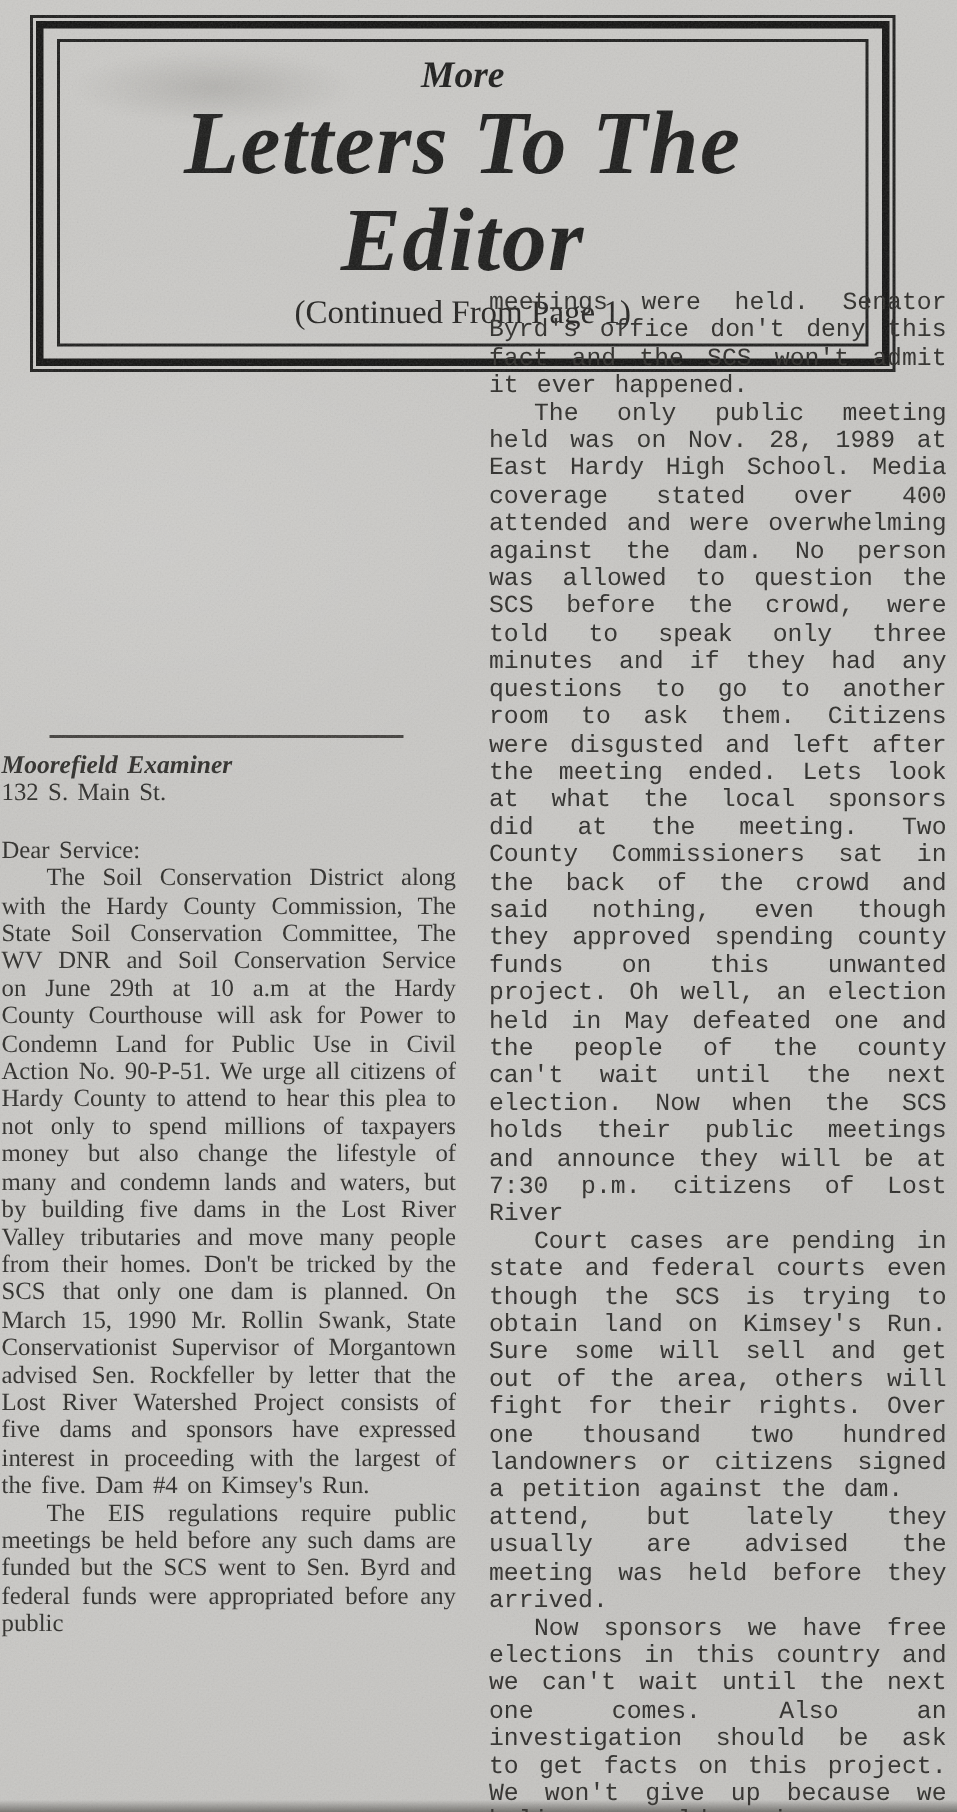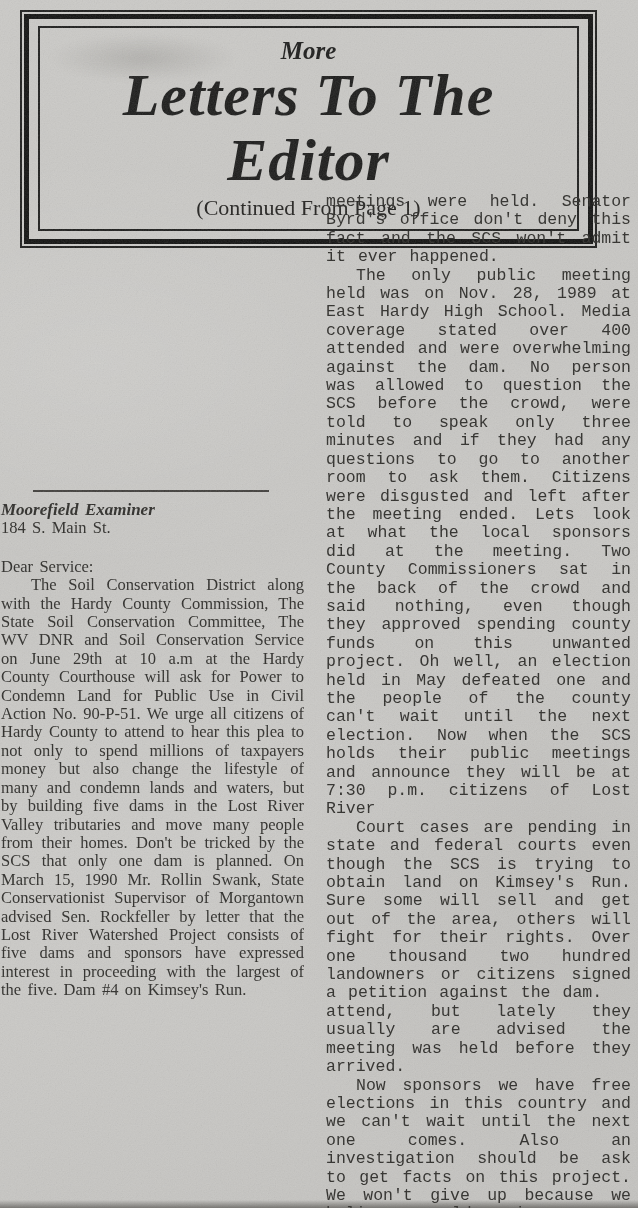--- a/index.html
+++ b/index.html
@@ -115,23 +115,24 @@
         <div class="mast-title2">Letters To The Editor</div>
         <div class="mast-subtitle">(Continued From Page 1)</div>
       </div>
     </div>
     <div class="smudge"></div>
   </div>
 
   <div class="col col-left">
     <div class="addr-rule"></div>
     <div class="addr-name">Moorefield Examiner</div>
-    <div class="addr-line">184 S. Main St.</div>
+    <div class="addr-line">132 S. Main St.</div>
     <div class="salutation">Dear Service:</div>
     <p class="para indent">The Soil Conservation District along with the Hardy County Commission, The State Soil Conservation Committee, The WV DNR and Soil Conservation Service on June 29th at 10 a.m at the Hardy County Courthouse will ask for Power to Condemn Land for Public Use in Civil Action No. 90-P-51. We urge all citizens of Hardy County to attend to hear this plea to not only to spend millions of taxpayers money but also change the lifestyle of many and condemn lands and waters, but by building five dams in the Lost River Valley tributaries and move many people from their homes. Don't be tricked by the SCS that only one dam is planned. On March 15, 1990 Mr. Rollin Swank, State Conservationist Supervisor of Morgantown advised Sen. Rockfeller by letter that the Lost River Watershed Project consists of five dams and sponsors have expressed interest in proceeding with the largest of the five. Dam #4 on Kimsey's Run.</p>
+    <p class="para indent fill-last">The EIS regulations require public meetings be held before any such dams are funded but the SCS went to Sen. Byrd and federal funds were appropriated before any public</p>
   </div>
 
   <div class="col col-right">
     <p class="para">meetings were held. Senator Byrd's office don't deny this fact and the SCS won't admit it ever happened.</p>
     <p class="para indent fill-last">The only public meeting held was on Nov. 28, 1989 at East Hardy High School. Media coverage stated over 400 attended and were overwhelming against the dam. No person was allowed to question the SCS before the crowd, were told to speak only three minutes and if they had any questions to go to another room to ask them. Citizens were disgusted and left after the meeting ended. Lets look at what the local sponsors did at the meeting. Two County Commissioners sat in the back of the crowd and said nothing, even though they approved spending county funds on this unwanted project. Oh well, an election held in May defeated one and the people of the county can't wait until the next election. Now when the SCS holds their public meetings and announce they will be at 7:30 p.m. citizens of Lost River</p>
     <p class="para indent">Court cases are pending in state and federal courts even though the SCS is trying to obtain land on Kimsey's Run. Sure some will sell and get out of the area, others will fight for their rights. Over one thousand two hundred landowners or citizens signed a petition against the dam.</p>
     <p class="para gap-top">attend, but lately they usually are advised the meeting was held before they arrived.</p>
     <p class="para indent">Now sponsors we have free elections in this country and we can't wait until the next one comes. Also an investigation should be ask to get facts on this project. We won't give up because we believe an old saying you can fool some of the people some of the time, but you can't fool all of the people all of the time. Be at the Courthouse on June 29th at 10 a.m.</p>
     <div class="closing">
       <div>Sincerely,</div>

